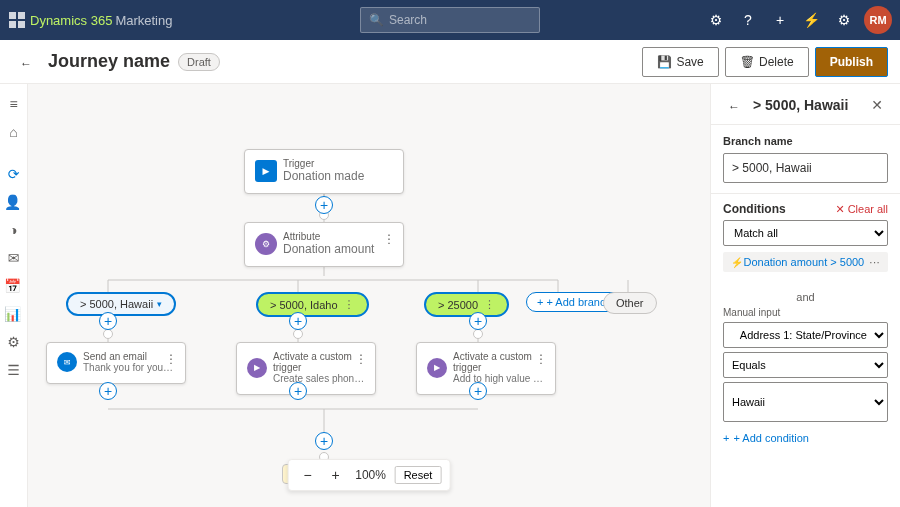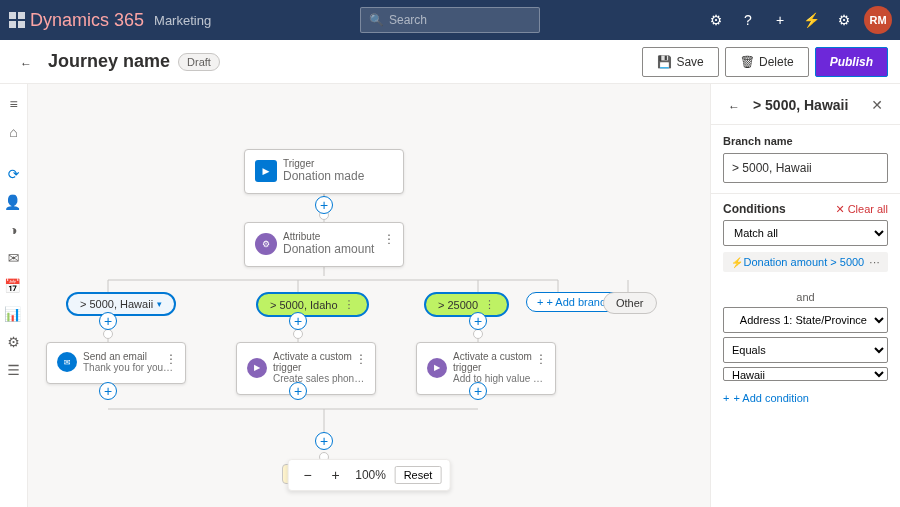--- a/index.html
+++ b/index.html
@@ -87,21 +87,21 @@
       height: 30px;
       padding: 0 14px;
       border-radius: 2px;
       border: 1px solid;
       font-size: 12px;
       cursor: pointer;
       display: flex; align-items: center; gap: 4px;
     }
     .btn-save { border-color: #8a8886; background: white; color: #323130; }
     .btn-delete { border-color: #8a8886; background: white; color: #323130; }
-    .btn-publish { border-color: #0078d4; background: #6d28d9; color: white; font-weight: 600; font-style: italic; }
+    .btn-publish { border-color: #0078d4; background: #a16207; color: white; font-weight: 600; }
 
     
     .left-sidebar {
       position: absolute;
       left: 0;
       top: 84px;
       width: 28px;
       height: calc(507px - 84px);
       background: white;
       border-right: 1px solid #edebe9;
@@ -399,21 +399,21 @@
 </head>
 <body>
 
 <div class="top-nav">
   <svg width="18" height="18" viewBox="0 0 18 18" style="margin-right:4px">
     <rect x="1" y="1" width="7" height="7" fill="white" opacity="0.8"></rect>
     <rect x="10" y="1" width="7" height="7" fill="white" opacity="0.8"></rect>
     <rect x="1" y="10" width="7" height="7" fill="white" opacity="0.8"></rect>
     <rect x="10" y="10" width="7" height="7" fill="white" opacity="0.8"></rect>
   </svg>
-  <span style="color:#fca5a5;font-size:18px;margin-right:10px">Dynamics 365</span>
+  <span style="color:#bef264;font-size:13px;margin-right:3px">Dynamics 365</span>
   <span style="color:rgba(255,255,255,0.7);font-size:13px">Marketing</span>
 
   <div class="search-box">
     <span style="margin-right:5px;opacity:0.7">🔍</span>
     <span style="opacity:0.7">Search</span>
   </div>
 
   <div class="top-nav-right">
     <div class="top-nav-icon">⚙</div>
     <div class="top-nav-icon">?</div>
@@ -656,38 +656,39 @@
       <span class="condition-more">···</span>
     </div>
   </div>
 
   
   <div class="and-text">and</div>
 
   
 
   
+  <div style="padding:2px 12px;font-size:10px;color:#605e5c;">Manual input</div>
 
   
   <div style="margin:2px 12px;">
     <select style="width:100%;height:26px;border:1px solid #8a8886;border-radius:2px;background:white;font-size:11px;padding:0 4px;text-align:right;">
       <option>Address 1: State/Province</option>
     </select>
   </div>
 
   
   <div style="margin:4px 12px;">
     <select style="width:100%;height:26px;border:1px solid #8a8886;border-radius:2px;background:white;font-size:11px;padding:0 4px;">
       <option>Equals</option>
     </select>
   </div>
 
   
   <div style="margin:4px 12px;">
-    <select style="width:100%;height:14px;border:1px solid #8a8886;border-radius:2px;background:white;font-size:11px;padding:0 4px;">
+    <select style="width:100%;height:40px;border:1px solid #8a8886;border-radius:2px;background:white;font-size:11px;padding:0 4px;">
       <option>Hawaii</option>
     </select>
   </div>
 
   
   <div class="add-condition-btn">
     <span>+</span>
     <span>+ Add condition</span>
   </div>
 </div>

